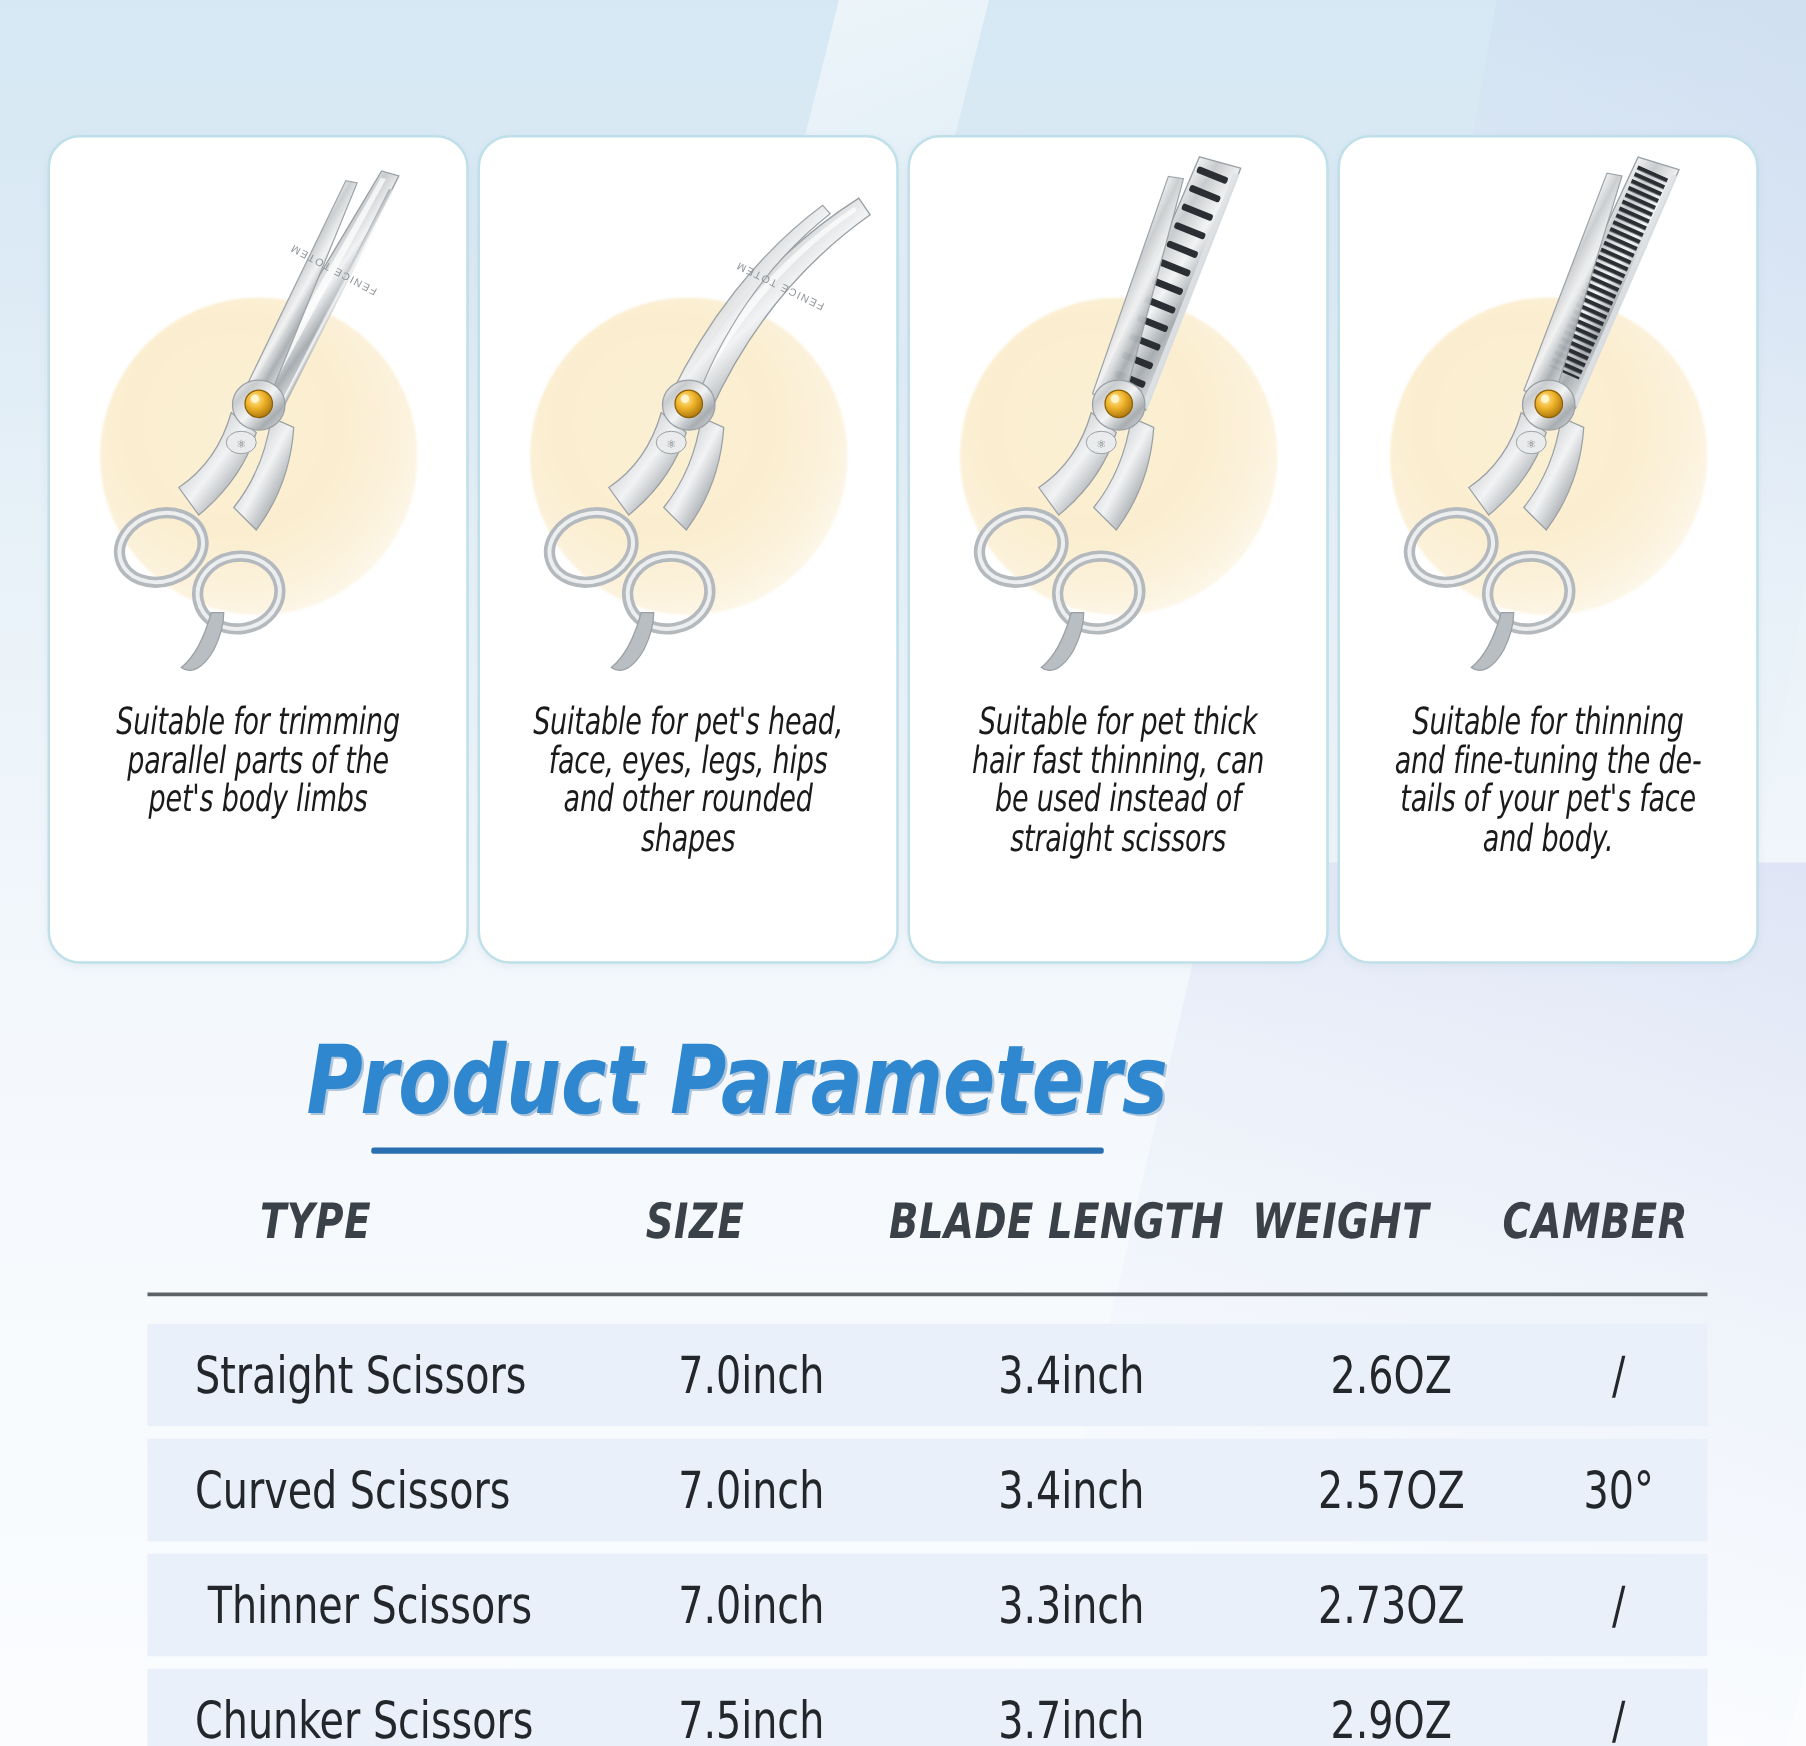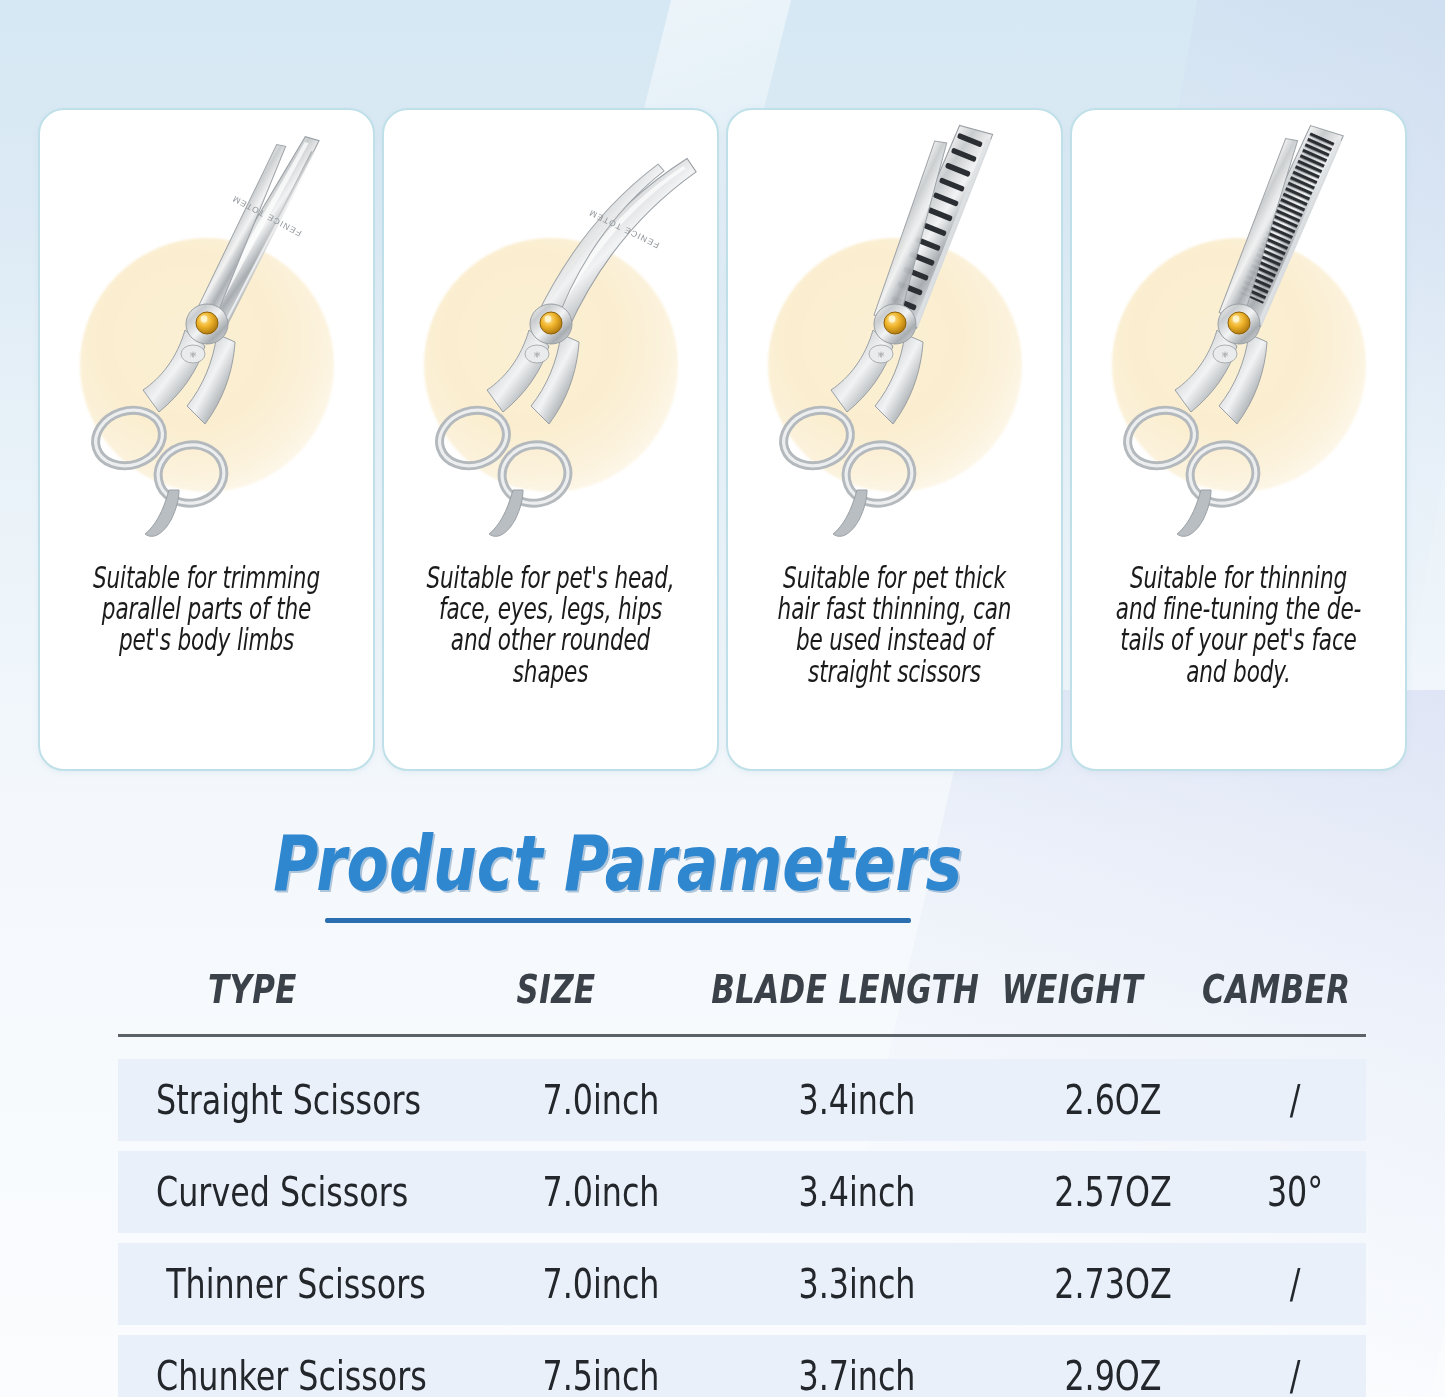--- a/index.html
+++ b/index.html
@@ -68,40 +68,40 @@
     font-size:30px;
     line-height:1.04;
     color:#1a1a1a;
     letter-spacing:-0.2px;
     transform:scaleX(0.80);
     transform-origin:50% 0;
     white-space:pre-line;
   }
 
   
-  .title-block{position:absolute;left:0;top:826px;width:1179px;text-align:center;margin-left:28px;}
+  .title-block{position:absolute;left:0;top:826px;width:1179px;text-align:center;}
   .title{
     display:inline-block;
     font-family:"Liberation Sans Narrow","DejaVu Sans Condensed","Liberation Sans",sans-serif;
     font-weight:700;font-style:italic;
     font-size:76px;line-height:1;
     color:#2f87cf;
     letter-spacing:0px;
     transform:scaleX(0.90);
     text-shadow:2px 2px 0 rgba(30,90,150,.33);
   }
   .title-rule{
     width:586px;height:5px;margin:16px auto 0;
     background:#2a6fb0;border-radius:2px;
   }
 
   
   .ptable{position:absolute;left:118px;top:958px;width:1248px;}
   .thead{
-    display:flex;align-items:center;height:62px;
+    display:flex;align-items:flex-start;height:62px;
   }
   .thead .th{
     font-family:"Liberation Sans Narrow","DejaVu Sans Condensed","Liberation Sans",sans-serif;
     font-weight:700;font-style:italic;
     font-size:39px;line-height:1;
     color:#3b4148;
     letter-spacing:0.5px;
     transform:scaleX(0.88);
     white-space:nowrap;
   }

